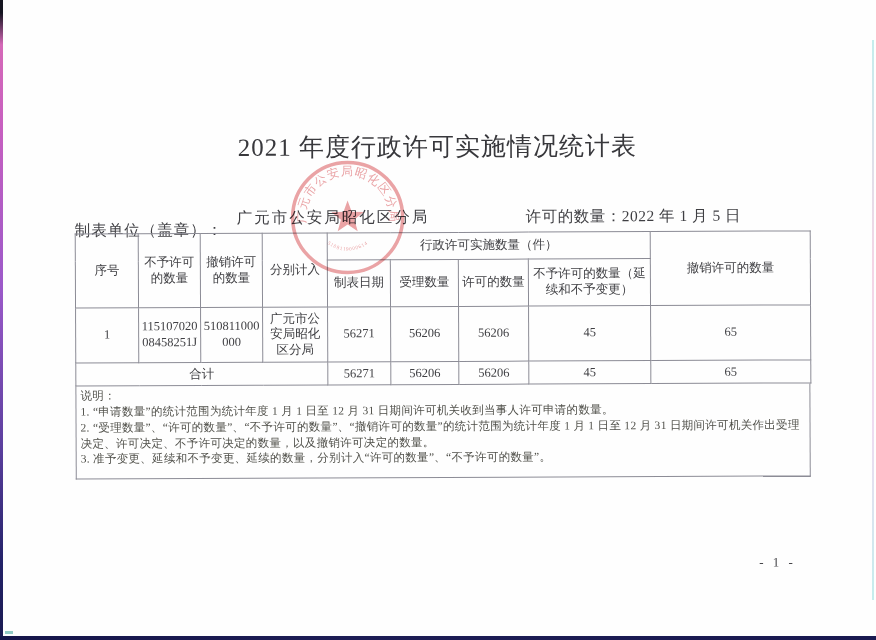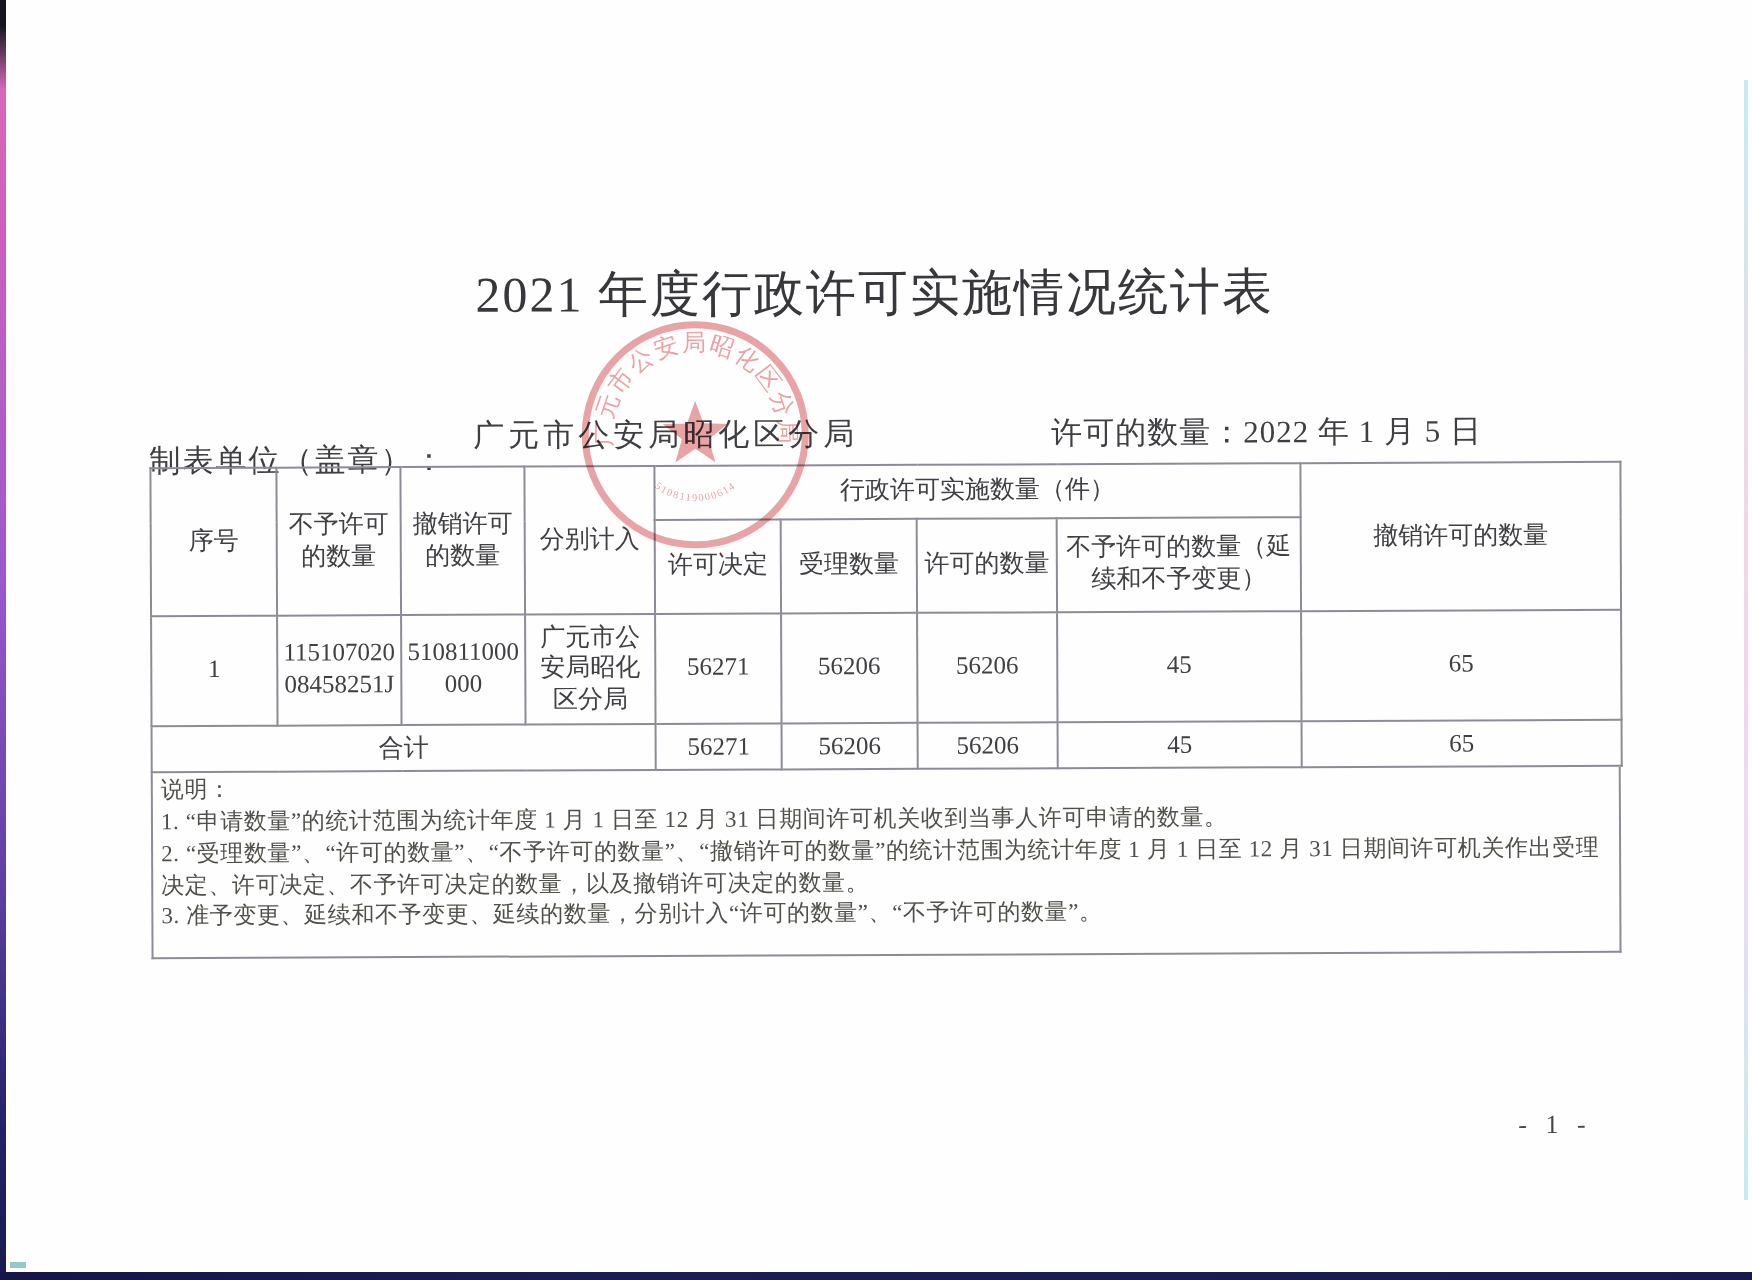--- a/index.html
+++ b/index.html
@@ -92,21 +92,21 @@
       <tbody>
           <tr class="hdr1">
         <th rowspan="2">序号</th>
         <th rowspan="2">不予许可的数量</th>
         <th rowspan="2">撤销许可的数量</th>
         <th rowspan="2">分别计入</th>
         <th colspan="4">行政许可实施数量（件）</th>
         <th rowspan="2">撤销许可的数量</th>
       </tr>
       <tr class="hdr2">
-        <th>许可决定</th>
+        <th>制表日期</th>
         <th>受理数量</th>
         <th>许可的数量</th>
         <th>不予许可的数量（延续和不予变更）</th>
       </tr>
       <tr class="datarow">
         <td>1</td>
         <td>11510702008458251J</td>
         <td>510811000000</td>
         <td>广元市公安局昭化区分局</td>
         <td>56271</td>

